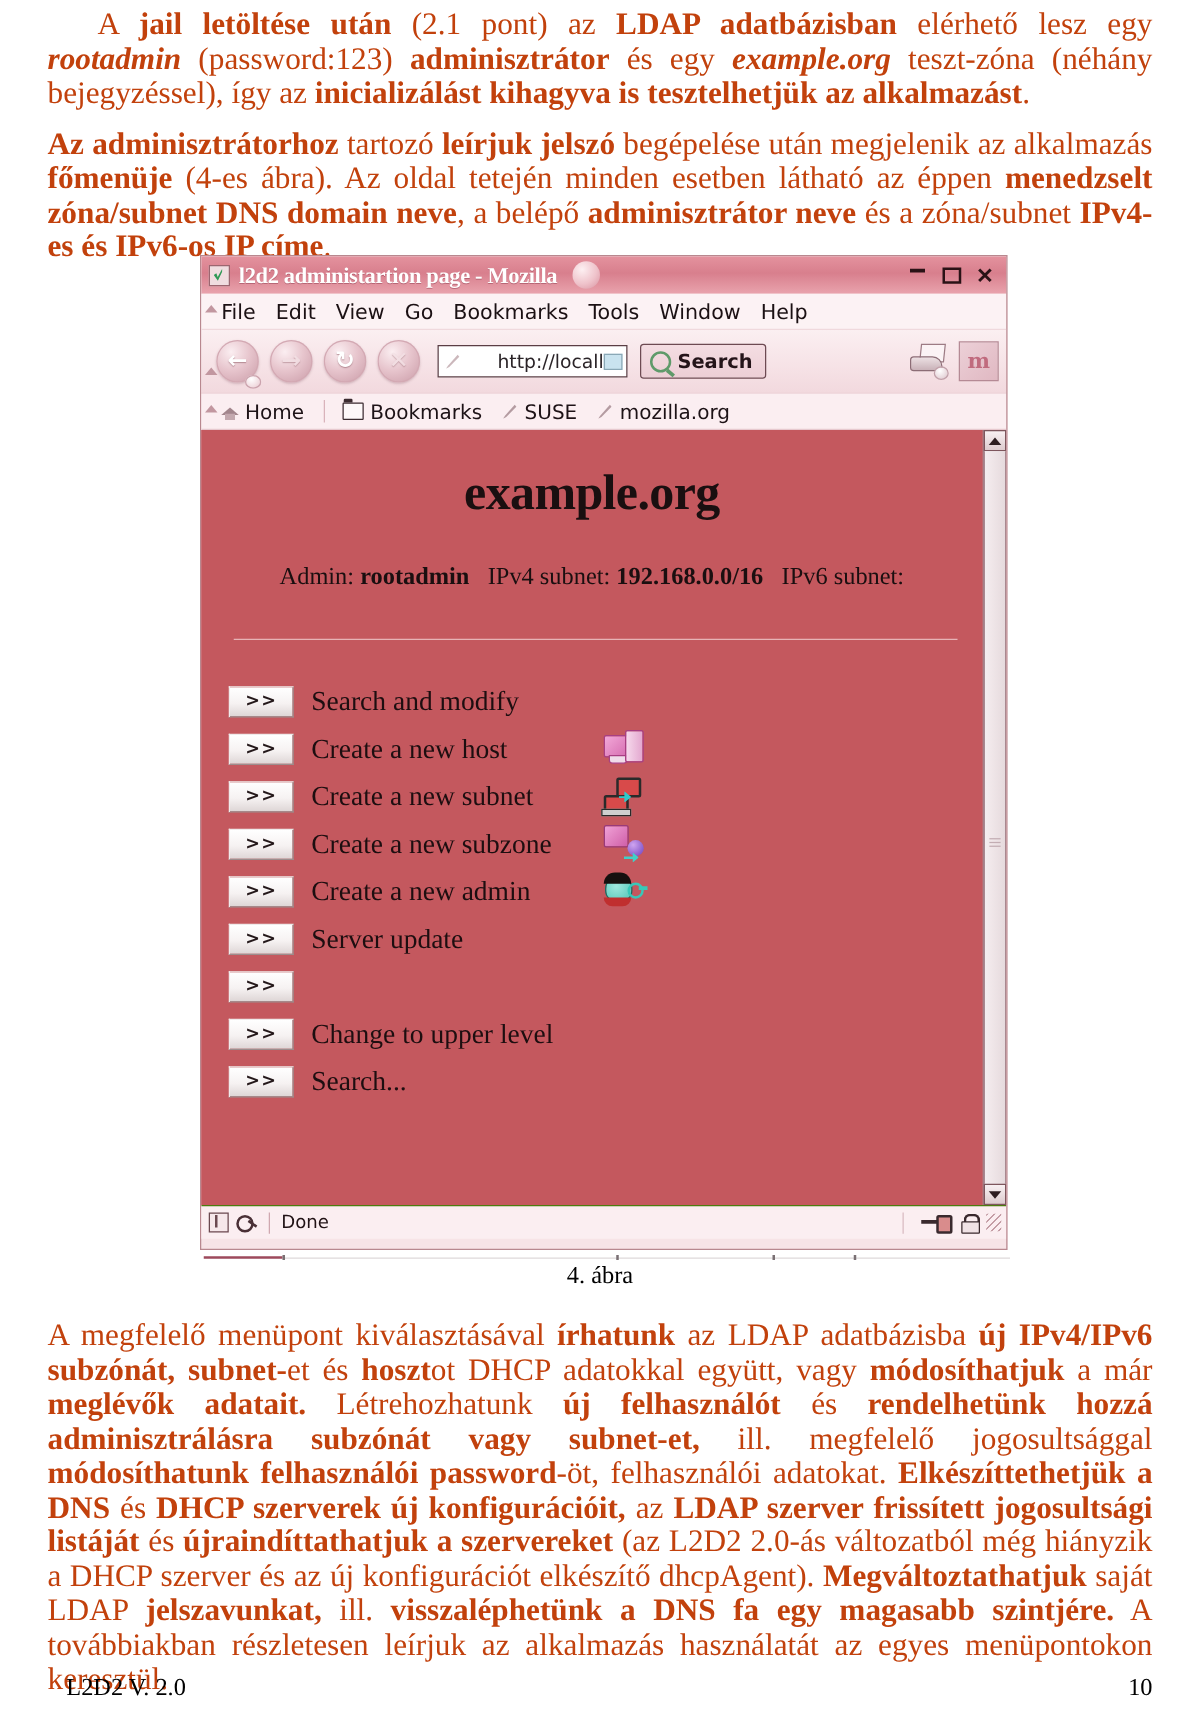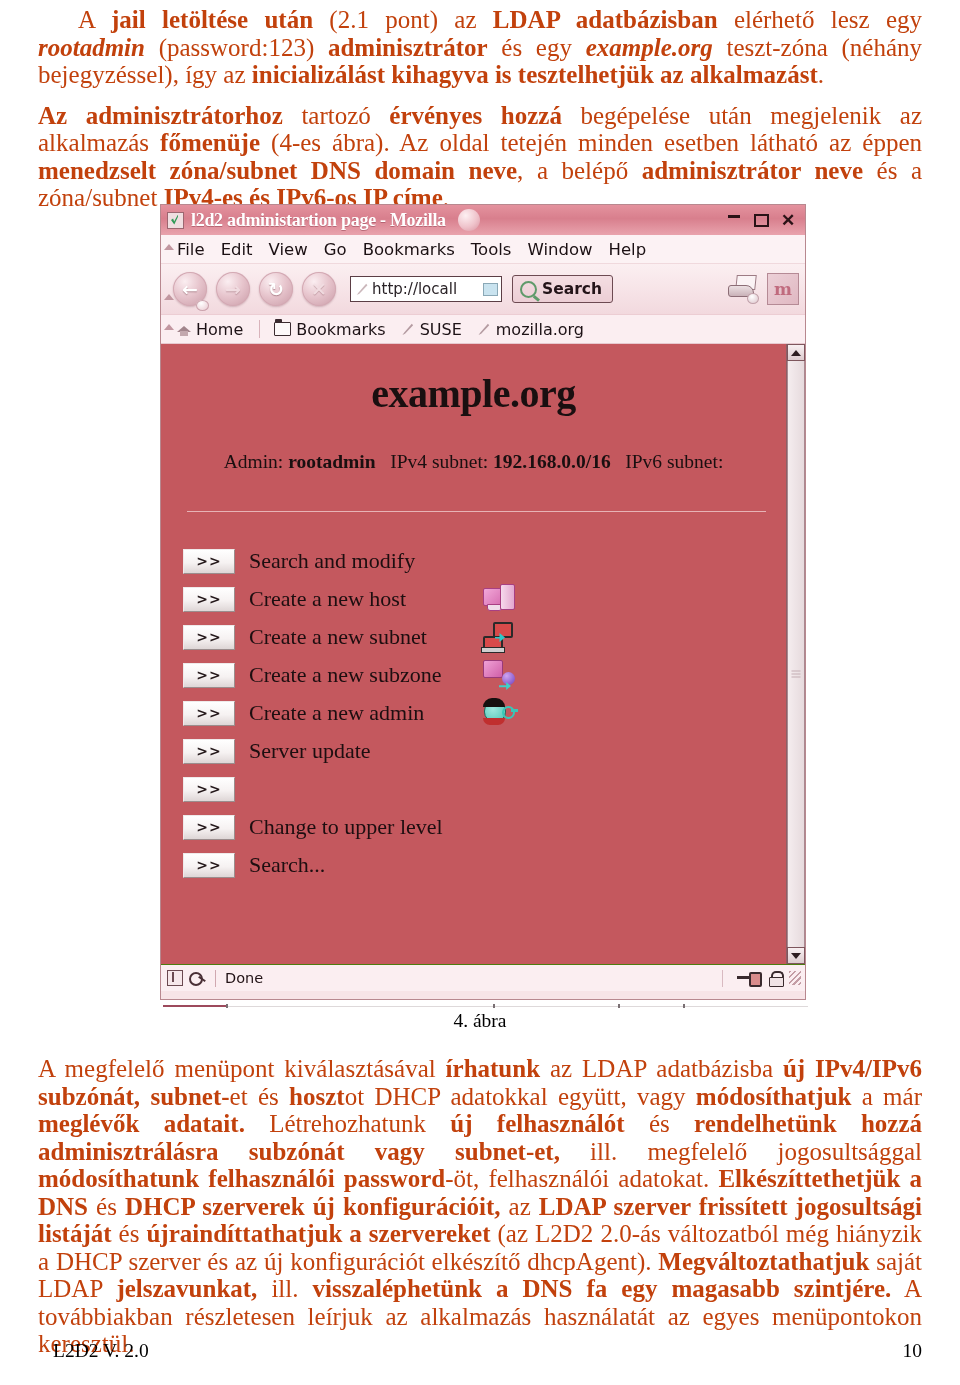--- a/index.html
+++ b/index.html
@@ -183,20 +183,21 @@
   }
   .urlbox {
     width: 152px; height: 26px;
     background: #ffffff;
     border: 1px solid #5b3e45;
     display: flex; align-items: center;
     padding: 0 3px;
     box-sizing: border-box;
     margin-left: 5px;
     position: relative;
+    text-align: right;
   }
   .url-pin {
     width: 13px; height: 13px;
     margin: 0 3px 0 2px;
     background: #cbb7bb;
     clip-path: polygon(18% 78%, 6% 96%, 26% 86%, 88% 22%, 78% 10%);
     flex: 0 0 auto;
   }
   .url-text {
     font-size: 15px;
@@ -620,21 +621,21 @@
     font-size: 19.5px;
     color: #000;
     align-items: flex-end;
   }
 </style>
 </head>
 <body>
 
 <div class="doc">
   <p class="para first">A <b>jail letöltése után</b> (2.1 pont) az <b>LDAP adatbázisban</b> elérhető lesz egy <i><b>rootadmin</b></i> (password:123) <b>adminisztrátor</b> és egy <i><b>example.org</b></i> teszt-zóna (néhány bejegyzéssel), így az <b>inicializálást kihagyva is tesztelhetjük az alkalmazást</b>.</p>
-  <p class="para second"><b>Az adminisztrátorhoz</b> tartozó <b>érvényes hozzá</b> begépelése után megjelenik az alkalmazás <b>főmenüje</b> (4-es ábra). Az oldal tetején minden esetben látható az éppen <b>menedzselt zóna/subnet DNS domain neve</b>, a belépő <b>adminisztrátor neve</b> és a zóna/subnet <b>IPv4-es és IPv6-os IP címe</b>.</p>
+  <p class="para second"><b>Az adminisztrátorhoz</b> tartozó <b>leírjuk jelszó</b> begépelése után megjelenik az alkalmazás <b>főmenüje</b> (4-es ábra). Az oldal tetején minden esetben látható az éppen <b>menedzselt zóna/subnet DNS domain neve</b>, a belépő <b>adminisztrátor neve</b> és a zóna/subnet <b>IPv4-es és IPv6-os IP címe</b>.</p>
 </div>
 
 <div id="browser-window">
 
   <div class="titlebar">
     <span class="tb-appicon"></span>
     <span class="tb-title">l2d2 administartion page - Mozilla</span>
     <span class="tb-logo"></span>
     <span class="tb-spacer"></span>
     <span class="tb-btns">

